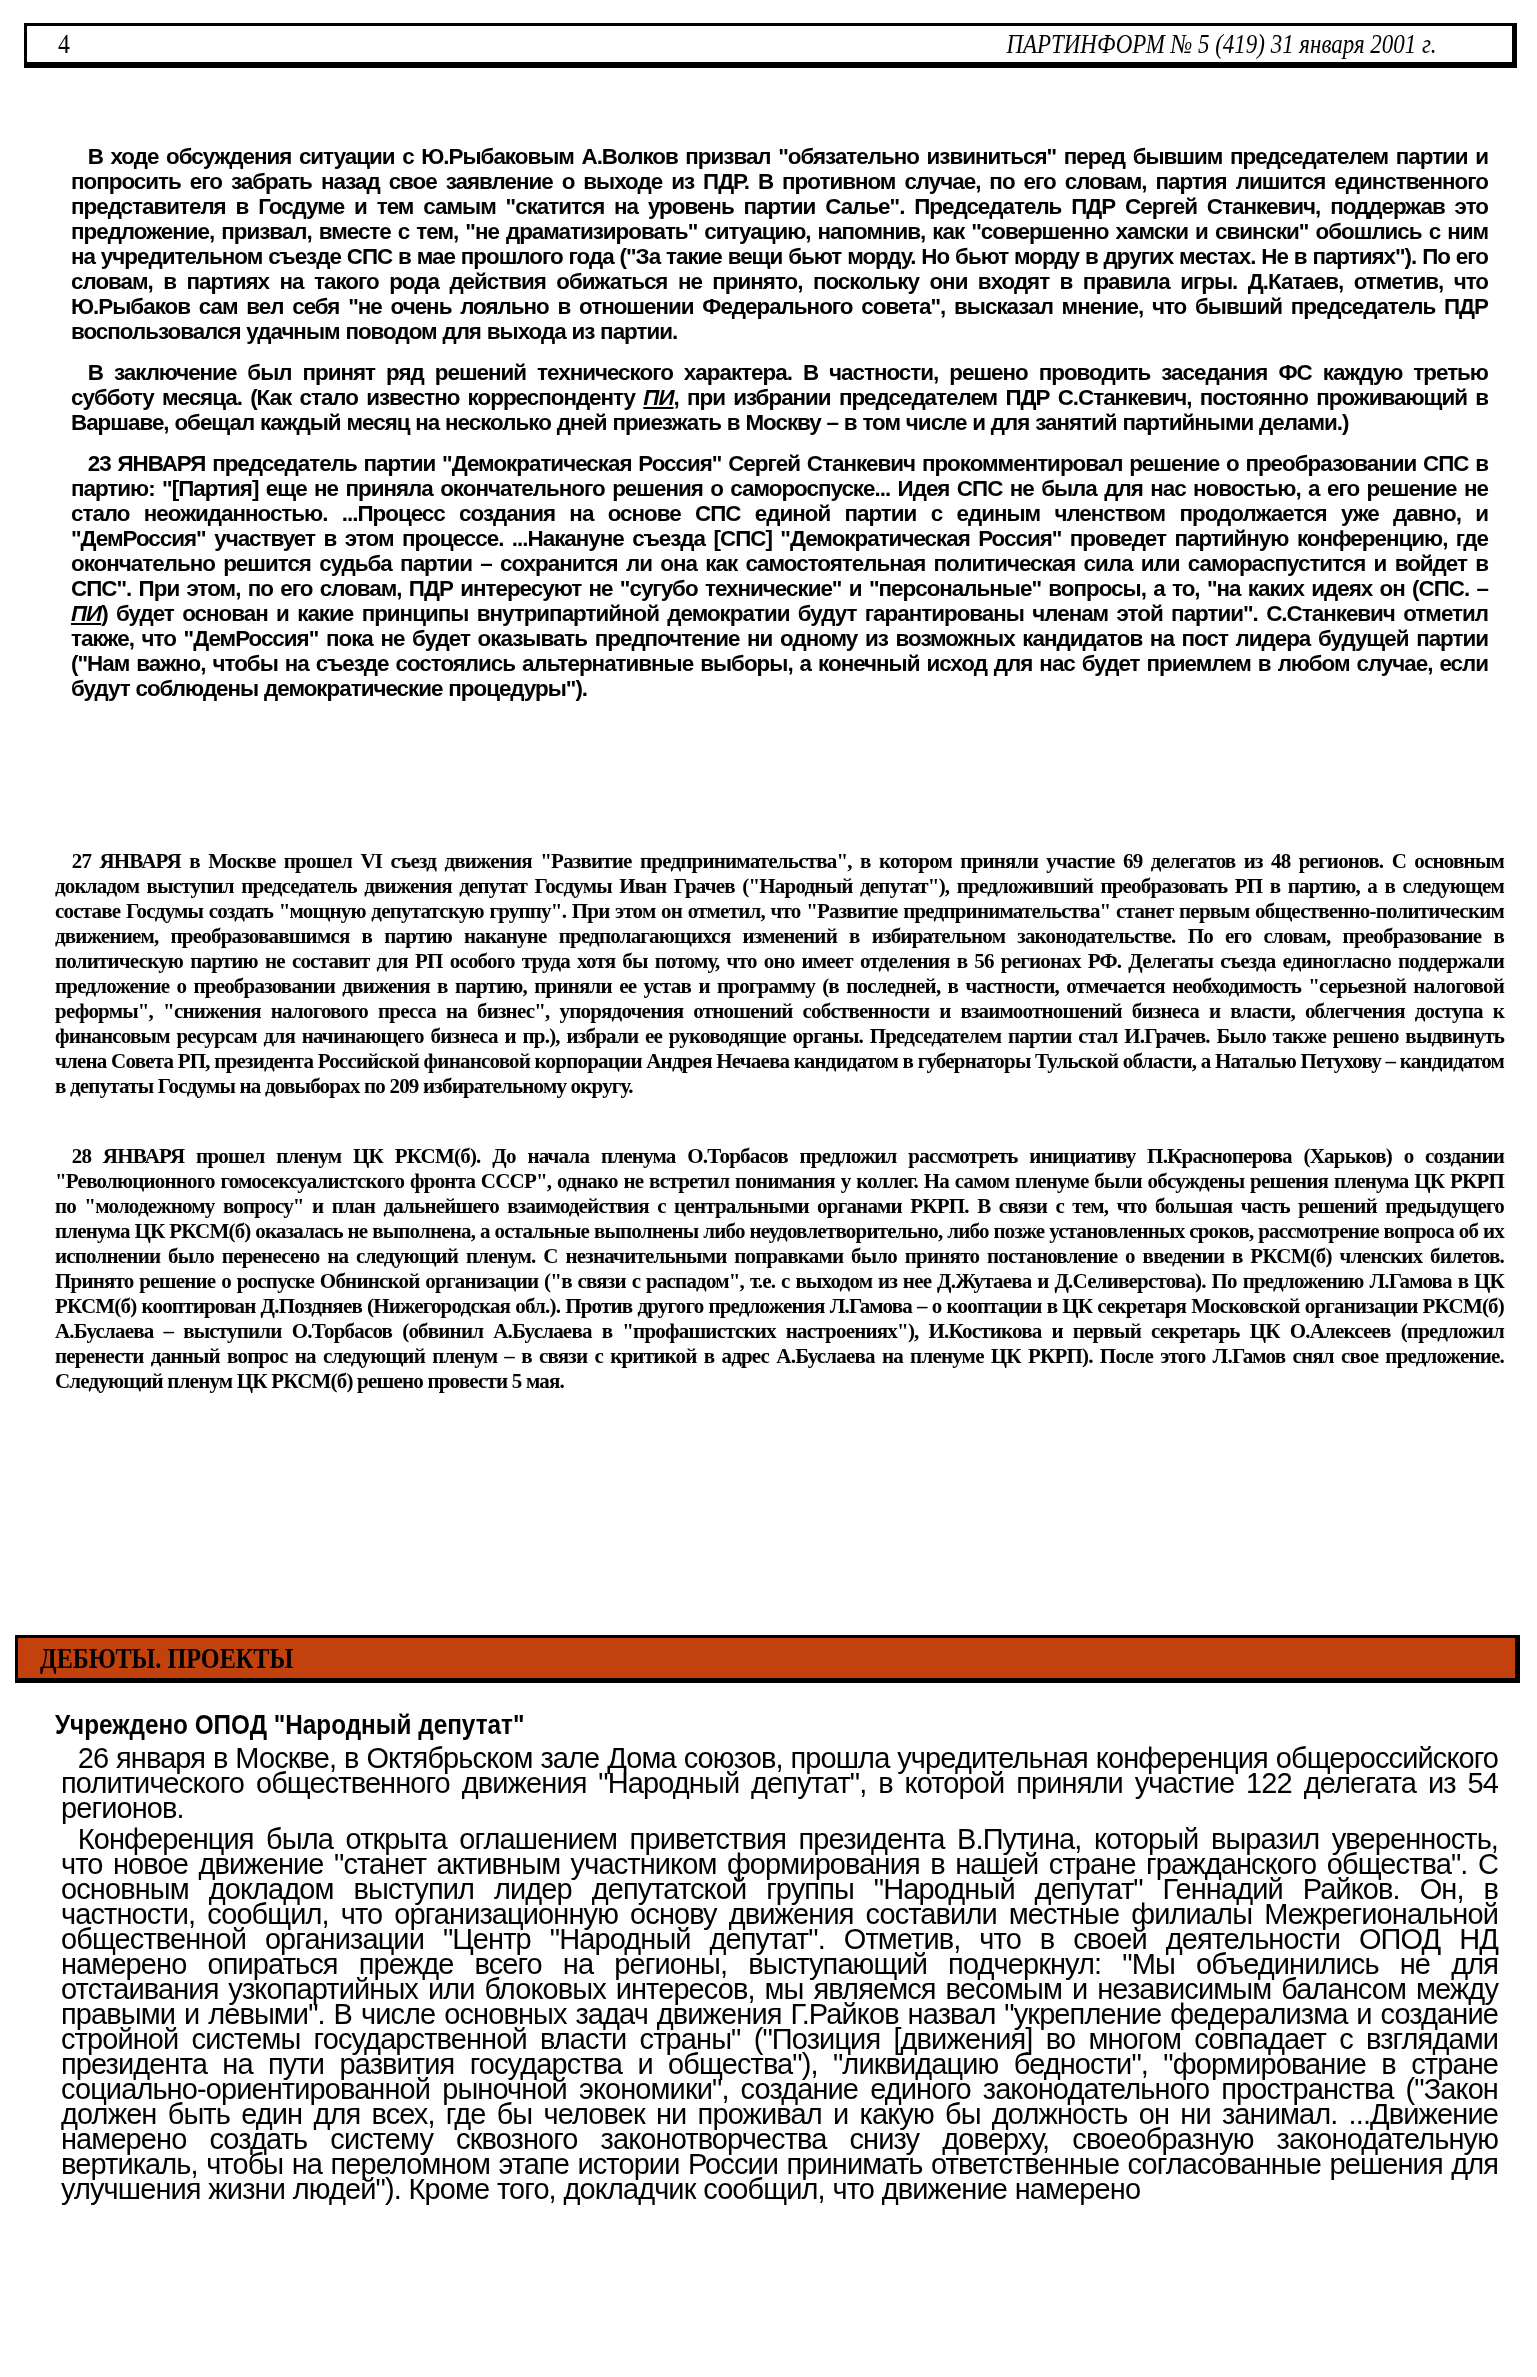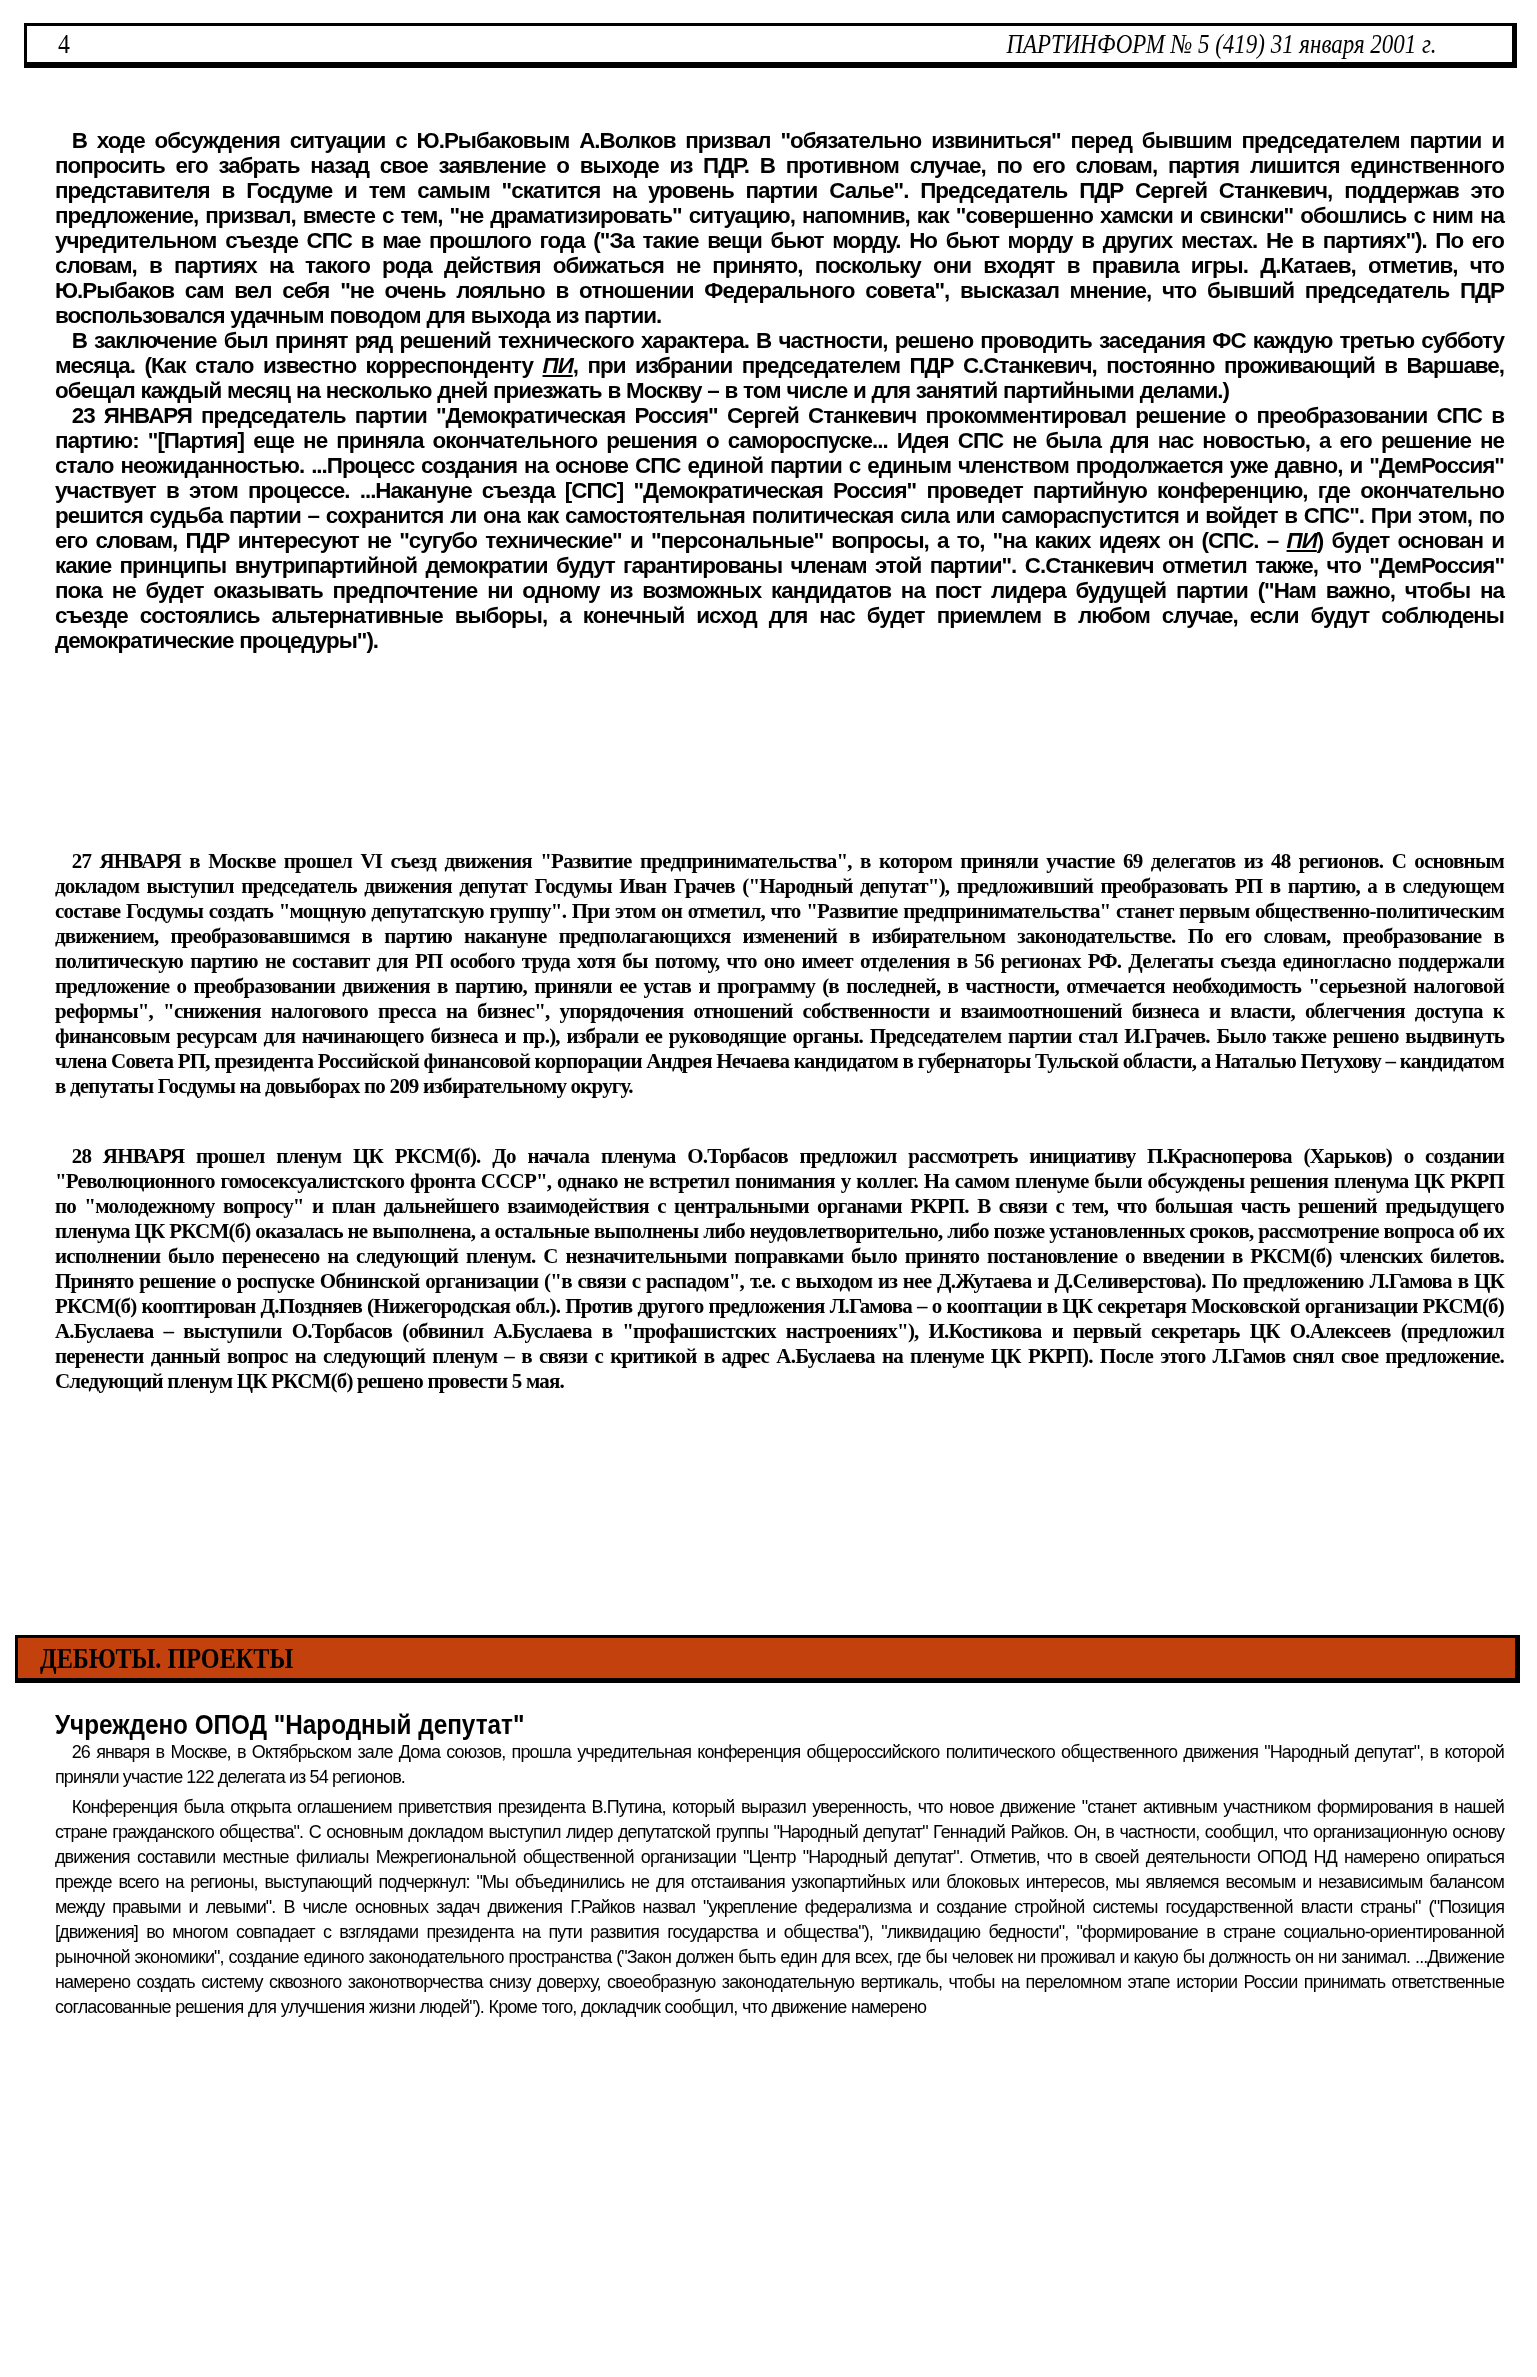--- a/index.html
+++ b/index.html
@@ -17,21 +17,21 @@
   }
   .masthead {
     position: absolute; right: 76px; top: 1.3px;
     font-family: "Liberation Serif", serif; font-style: italic; font-size: 28px; line-height: 33px;
     transform: scaleX(0.82); transform-origin: right center; white-space: nowrap;
   }
 
   .block { position: absolute; left: 55px; width: 1449px; }
   .sans-bold p {
     font-family: "Liberation Sans Narrow", "Liberation Sans", sans-serif;
-    font-weight: bold; font-size: 22.4px; line-height: 25px; margin: 0; text-align: justify;
+    font-weight: bold; font-size: 22.4px; line-height: 25px; margin: 16px; text-align: justify;
     text-indent: 0;
   }
   .narrow { letter-spacing: -1px; word-spacing: 0.6px; }
   .serif-bold p {
     font-family: "Liberation Serif", serif; font-weight: bold; font-size: 21px; line-height: 25px;
     margin: 0; text-align: justify; letter-spacing: -0.8px;
   }
   .indent { text-indent: 16.7px !important; }
   em.pi { font-style: italic; text-decoration: underline; }
 
@@ -44,21 +44,21 @@
     font-family: "Liberation Serif", serif; font-weight: bold; font-size: 29.5px; line-height: 33px;
     transform: scaleX(0.82); transform-origin: left center; white-space: nowrap;
   }
 
   .article-title {
     position: absolute; left: 55px; top: 1710px;
     font-family: "Liberation Sans", sans-serif; font-weight: bold; font-size: 27px; line-height: 31px;
     transform: scaleX(0.9); transform-origin: left center; white-space: nowrap;
   }
   .article p {
-    font-family: "Liberation Sans", sans-serif; font-size: 18px; line-height: 25px; margin: 0;
+    font-family: "Liberation Sans", sans-serif; font-size: 29px; line-height: 25px; margin: 6px;
     text-align: justify; letter-spacing: -0.9px;
   }
   .article p.bold { font-weight: normal; margin-top: 5.1px; }
 </style>
 </head>
 <body>
 
 <div class="header-box">
   <span class="page-number">4</span>
   <span class="masthead">ПАРТИНФОРМ № 5 (419) 31 января 2001 г.</span>

